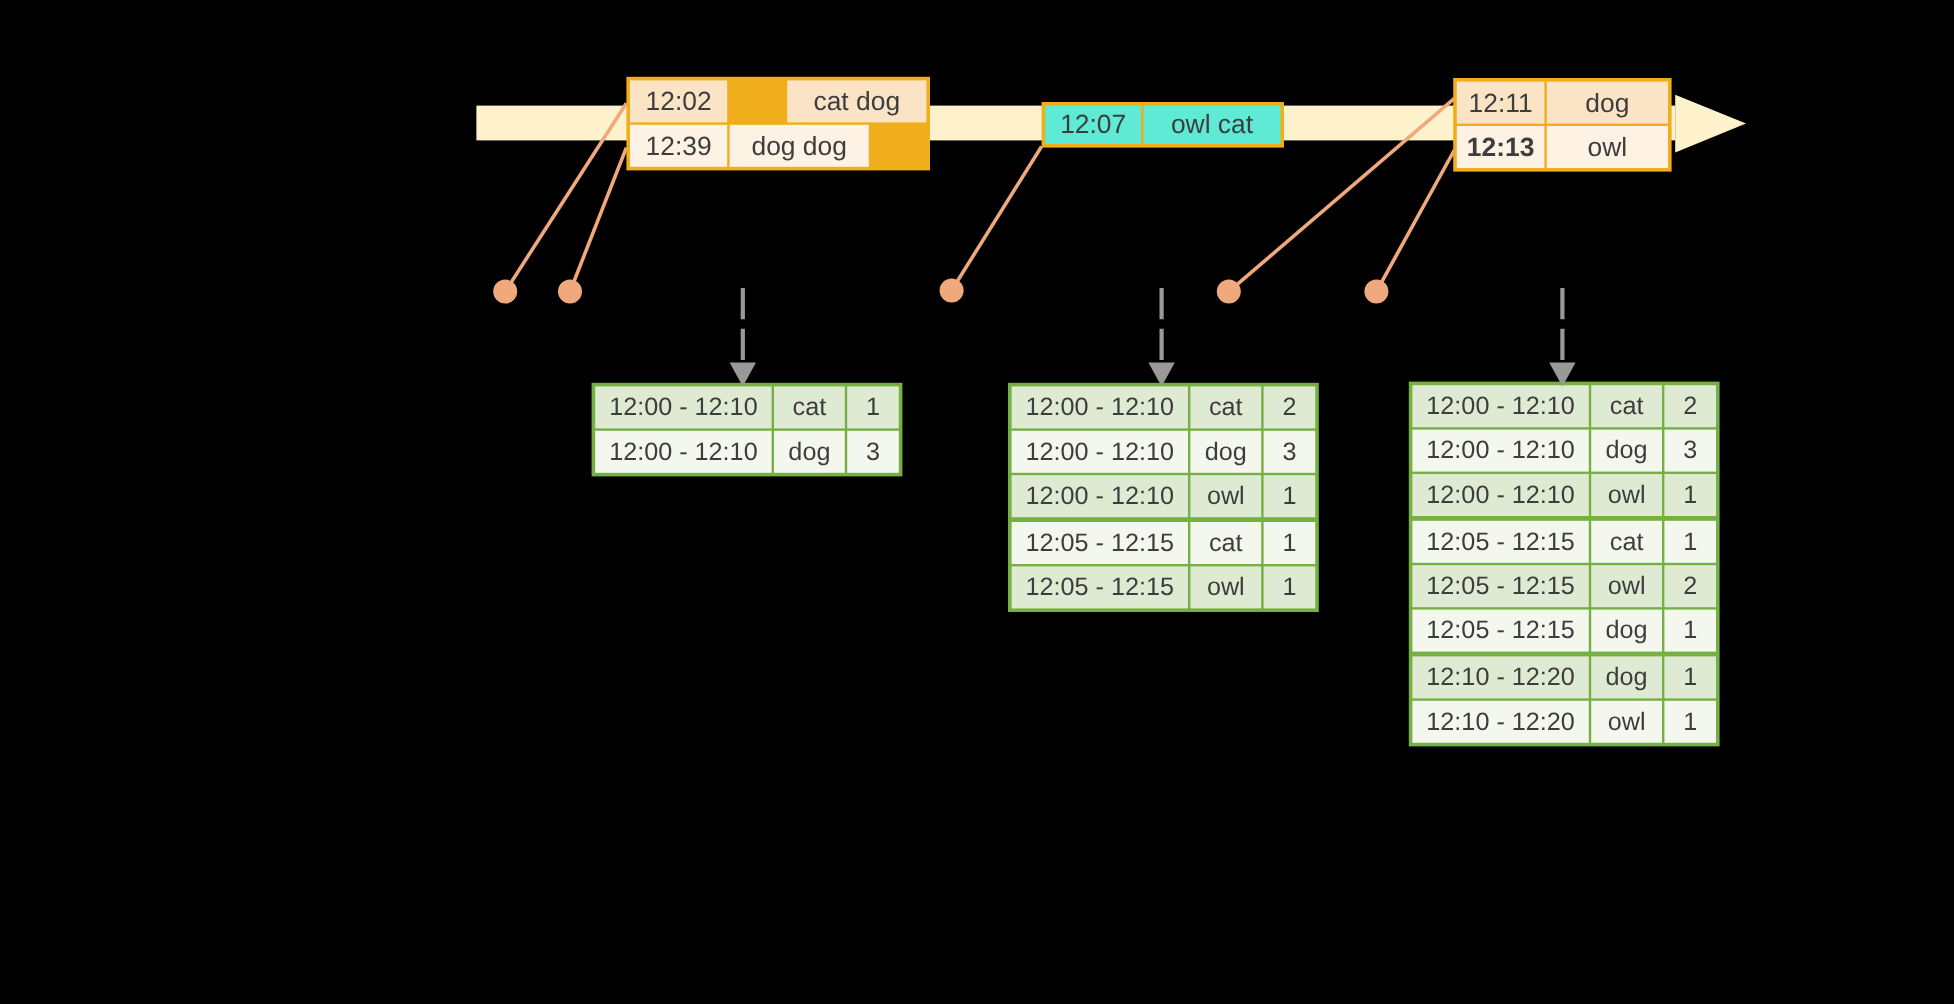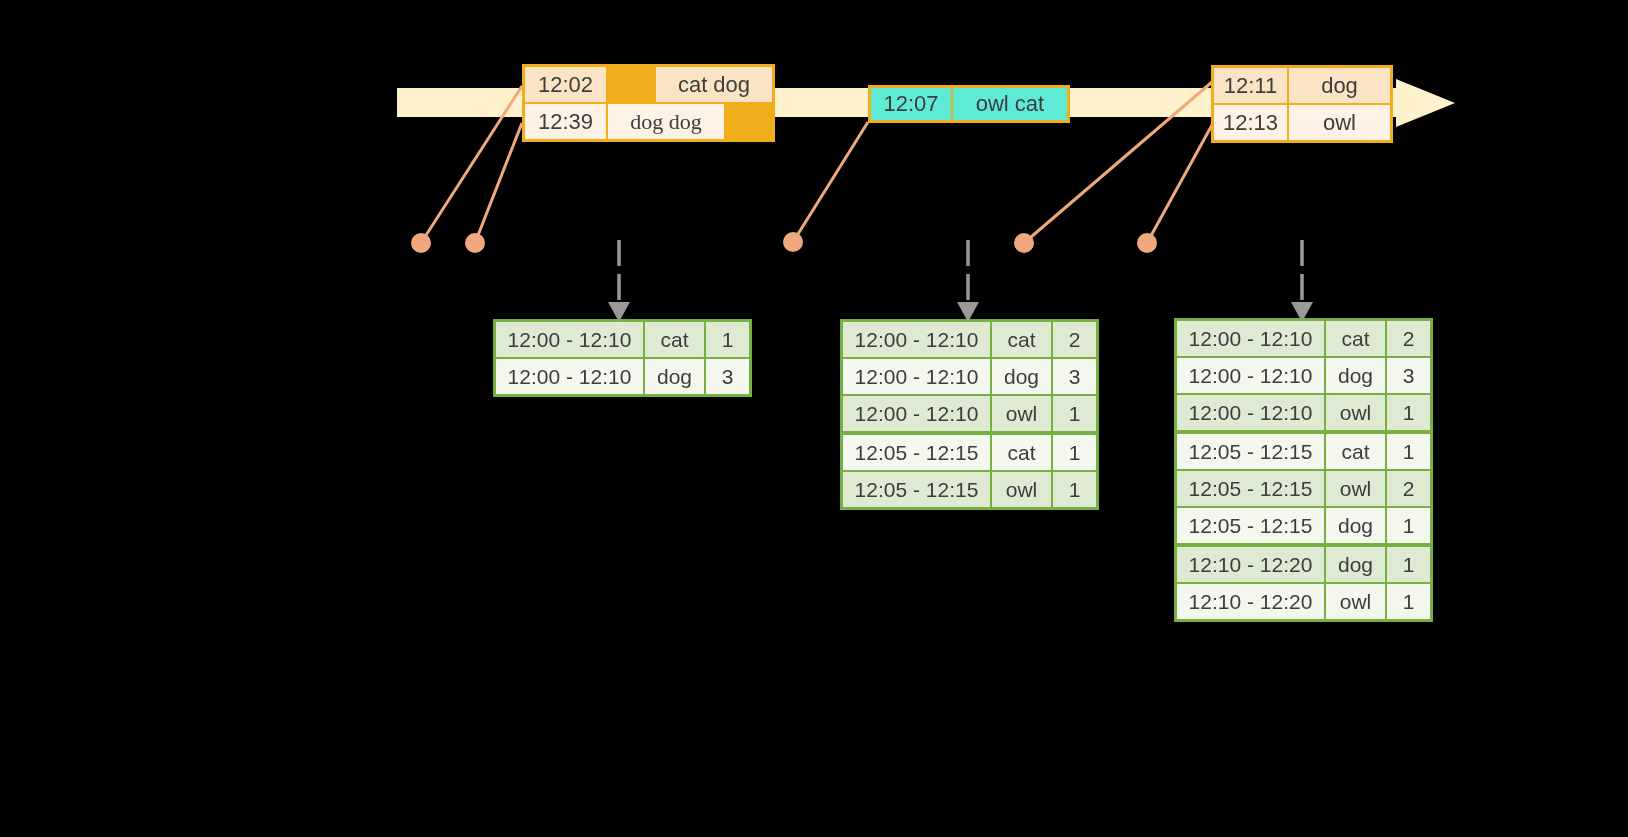--- a/index.html
+++ b/index.html
@@ -54,36 +54,36 @@
       <circle cx="1024" cy="243" r="10" fill="#f0a97c"></circle>
       <circle cx="1147" cy="243" r="10" fill="#f0a97c"></circle>
     </svg>
     <div class="diagram-table" style="left: 522px; top: 64px; background: rgb(240, 173, 28);">
       <div class="t-row">
         <div class="t-cell event-cell" style="width: 81px; height: 35px; background: rgb(251, 228, 197); color: rgb(61, 61, 61);">12:02</div>
         <div class="t-cell event-cell" style="width: 116px; height: 35px; background: rgb(251, 228, 197); color: rgb(61, 61, 61); margin-left: 48px;">cat dog</div>
       </div>
       <div class="t-row">
         <div class="t-cell event-cell" style="width: 81px; height: 35px; background: rgb(253, 242, 227); color: rgb(61, 61, 61);">12:39</div>
-        <div class="t-cell event-cell" style="width: 116px; height: 35px; background: rgb(253, 242, 227); color: rgb(61, 61, 61); font-family: Liberation Serif, serif;">dog dog</div>
+        <div class="t-cell event-cell" style="width: 116px; height: 35px; background: rgb(253, 242, 227); color: rgb(61, 61, 61);">dog dog</div>
       </div>
     </div>
     <div class="diagram-table" style="left: 868px; top: 85px; background: rgb(240, 173, 28);">
       <div class="t-row">
         <div class="t-cell event-cell" style="width: 80px; height: 32px; background: #5eead4; color: rgb(61, 61, 61);">12:07</div>
         <div class="t-cell event-cell" style="width: 114px; height: 32px; background: #5eead4; color: rgb(61, 61, 61);">owl cat</div>
       </div>
     </div>
     <div class="diagram-table" style="left: 1211px; top: 65px; background: rgb(240, 173, 28);">
       <div class="t-row">
         <div class="t-cell event-cell" style="width: 73px; height: 35px; background: rgb(251, 228, 197); color: rgb(61, 61, 61);">12:11</div>
         <div class="t-cell event-cell" style="width: 101px; height: 35px; background: rgb(251, 228, 197); color: rgb(61, 61, 61);">dog</div>
       </div>
       <div class="t-row">
-        <div class="t-cell event-cell" style="width: 73px; height: 35px; background: rgb(253, 242, 227); color: rgb(61, 61, 61);">12:13</div>
+        <div class="t-cell event-cell" style="width: 73px; height: 35px; background: rgb(253, 242, 227); color: rgb(61, 61, 61); font-weight: bold;">12:13</div>
         <div class="t-cell event-cell" style="width: 101px; height: 35px; background: rgb(253, 242, 227); color: rgb(61, 61, 61);">owl</div>
       </div>
     </div>
     <div class="diagram-table" style="left: 493px; top: 319px; background: rgb(118, 176, 67);">
       <div class="t-row">
         <div class="t-cell result-cell" style="width: 147px; height: 35px; background: rgb(223, 234, 210); color: rgb(61, 61, 61);">12:00 - 12:10</div>
         <div class="t-cell result-cell" style="width: 59px; height: 35px; background: rgb(223, 234, 210); color: rgb(61, 61, 61);">cat</div>
         <div class="t-cell result-cell" style="width: 43px; height: 35px; background: rgb(223, 234, 210); color: rgb(61, 61, 61);">1</div>
       </div>
       <div class="t-row">

